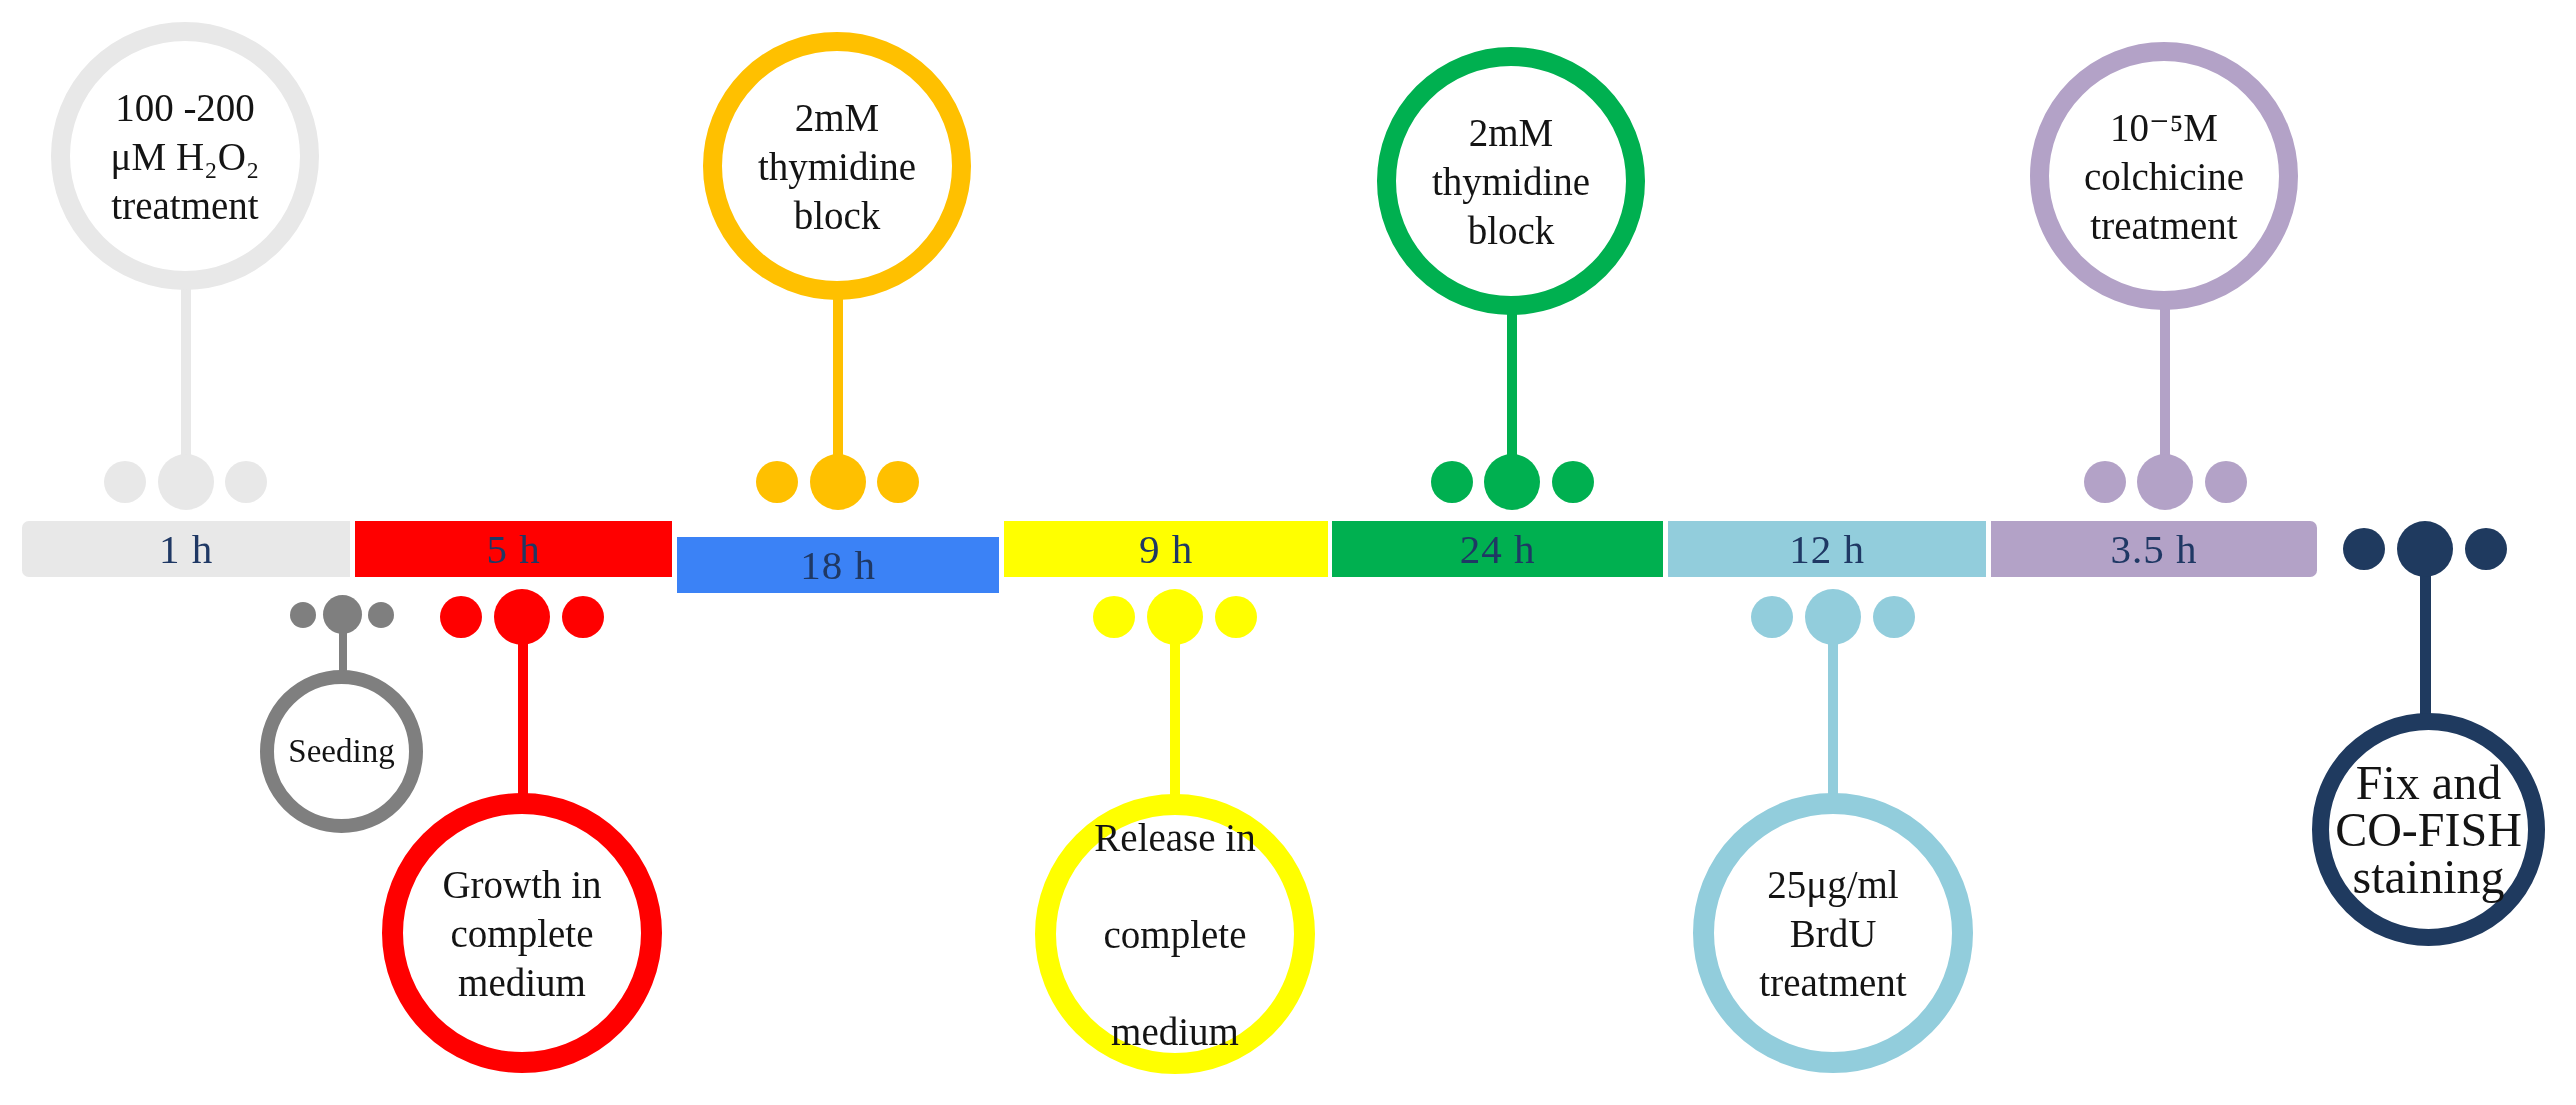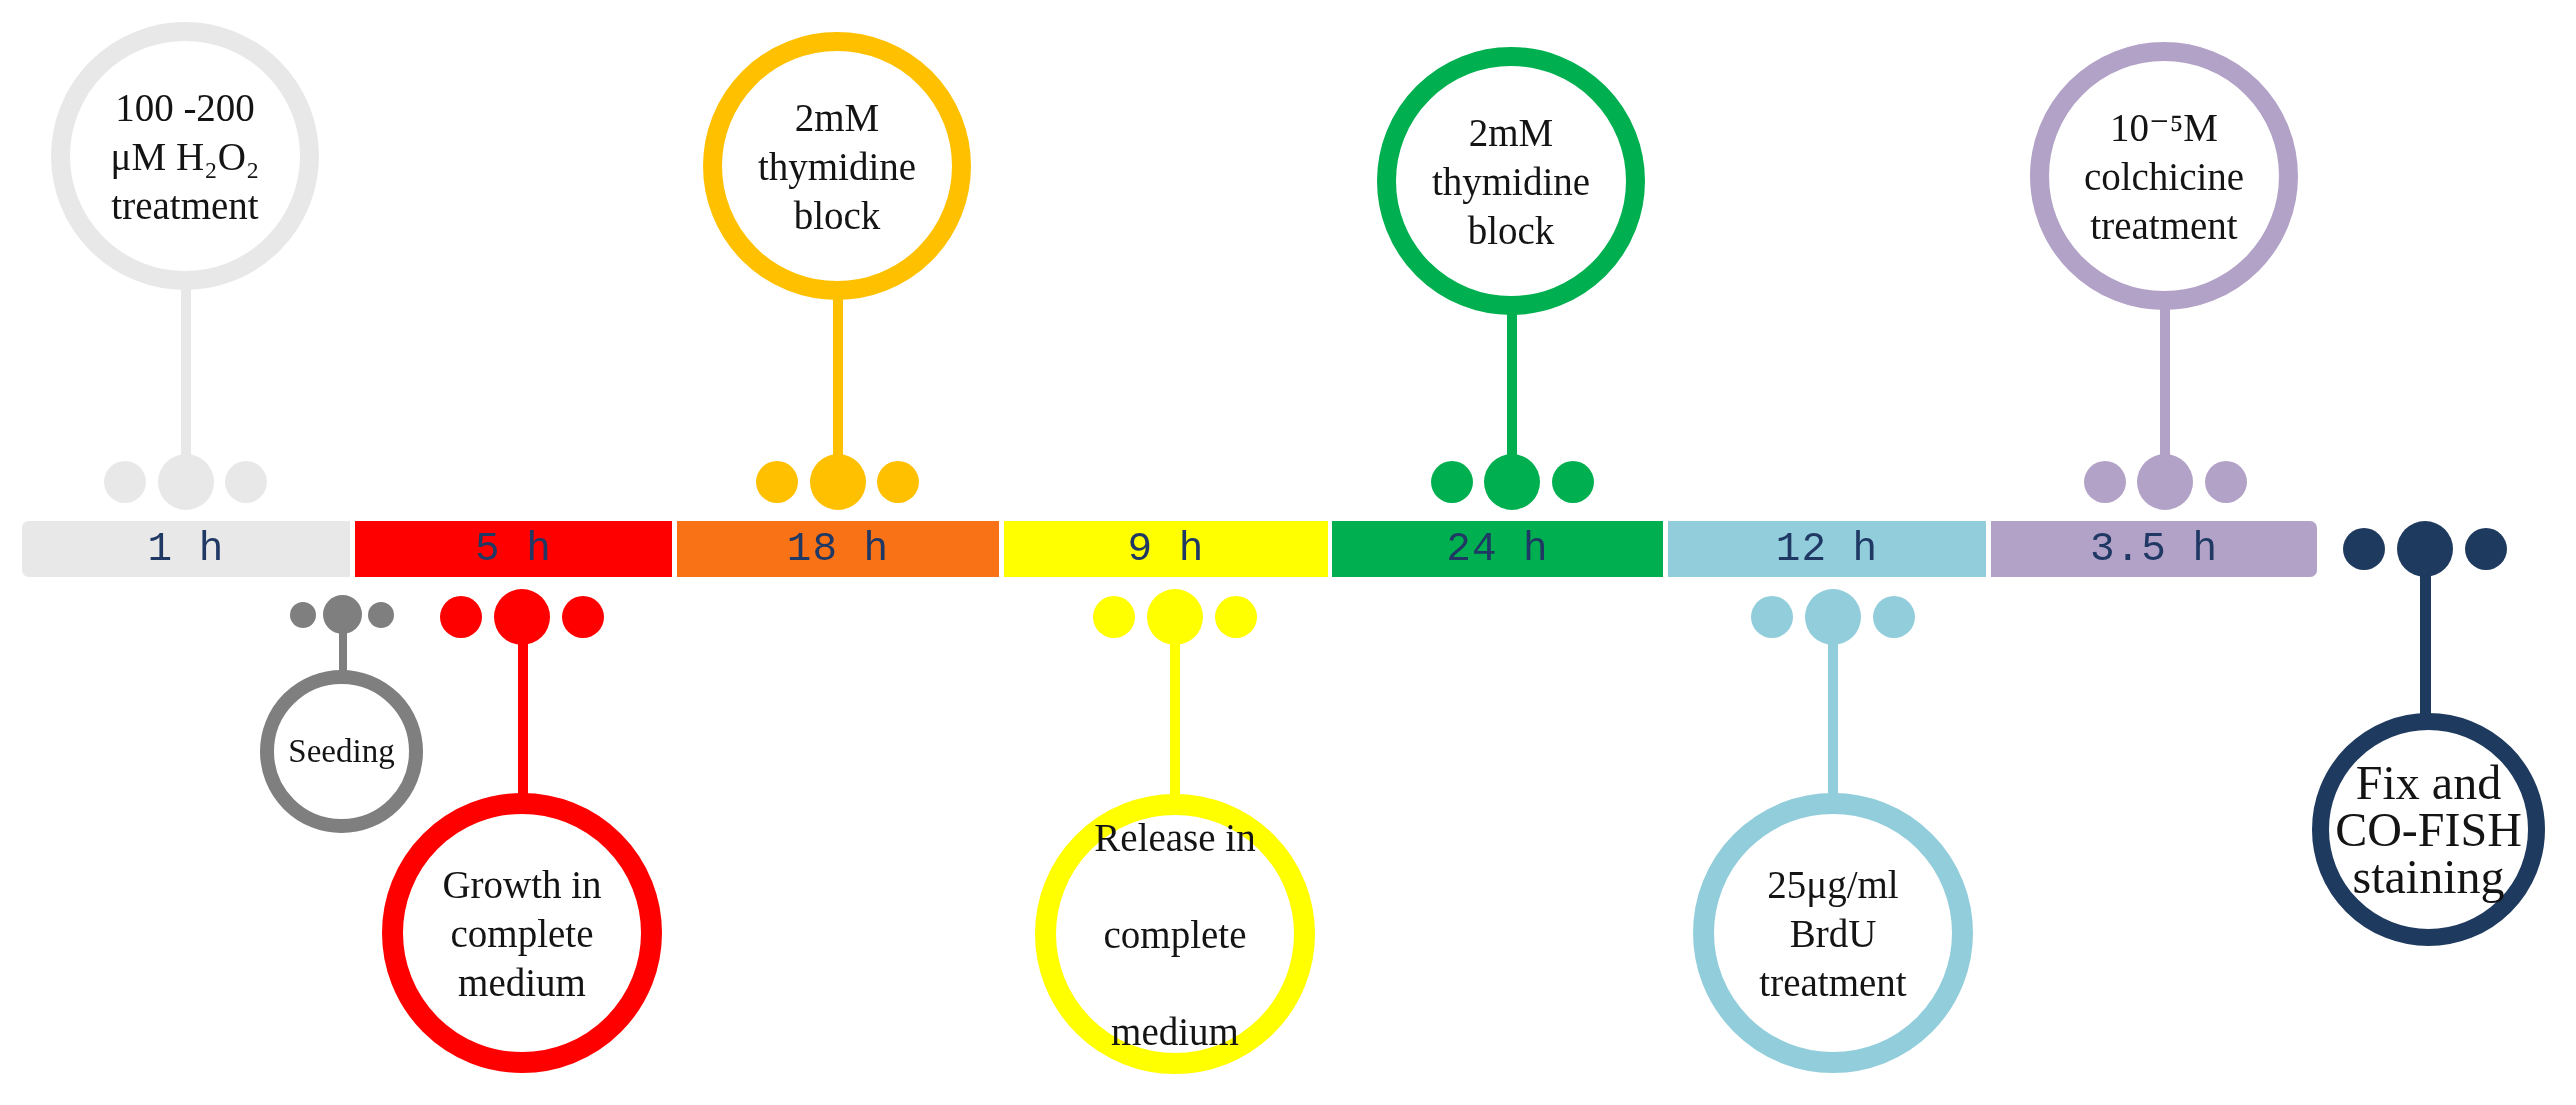--- a/index.html
+++ b/index.html
@@ -6,21 +6,21 @@
   #canvas{
     position:relative;
     width:2576px;height:1106px;
     background:#ffffff;
     font-family:"Liberation Serif","DejaVu Serif",serif;
     overflow:hidden;
   }
   .seg{position:absolute;top:521px;height:56px;display:flex;align-items:center;justify-content:center;}
   .seg-label{
     font-size:41px;color:#1F3864;letter-spacing:1px;
-    font-family:Liberation Mono, monospace;
+    font-family:Liberation Serif, serif;
   }
   .seg-first{border-radius:6.8px 0 0 6.8px;}
   .seg-last{border-radius:0 6.8px 6.8px 0;}
   .dot{position:absolute;border-radius:50%;}
   .stem{position:absolute;}
   .ring{
     position:absolute;border-radius:50%;background:#ffffff;
     display:flex;flex-direction:column;align-items:center;justify-content:center;
     text-align:center;box-sizing:content-box;
   }
@@ -34,21 +34,21 @@
 
 <div id="canvas">
 
   <div>
     <div class="seg seg-first" style="left:22px;width:328px;background:#E8E8E8;">
       <span class="seg-label">1 h</span>
     </div>
     <div class="seg" style="left:355px;width:317px;background:#FF0000;align-items:center;">
       <span class="seg-label">5 h</span>
     </div>
-    <div class="seg" style="left:677px;width:322px;background:#f97316;">
+    <div class="seg" style="left:677px;width:322px;background:#3b82f6;margin-top:16px;">
       <span class="seg-label">18 h</span>
     </div>
     <div class="seg" style="left:1004px;width:324px;background:#FFFF00;">
       <span class="seg-label">9 h</span>
     </div>
     <div class="seg" style="left:1332px;width:331px;background:#00B050;">
       <span class="seg-label">24 h</span>
     </div>
     <div class="seg" style="left:1668px;width:318px;background:#92CDDC;">
       <span class="seg-label">12 h</span>

